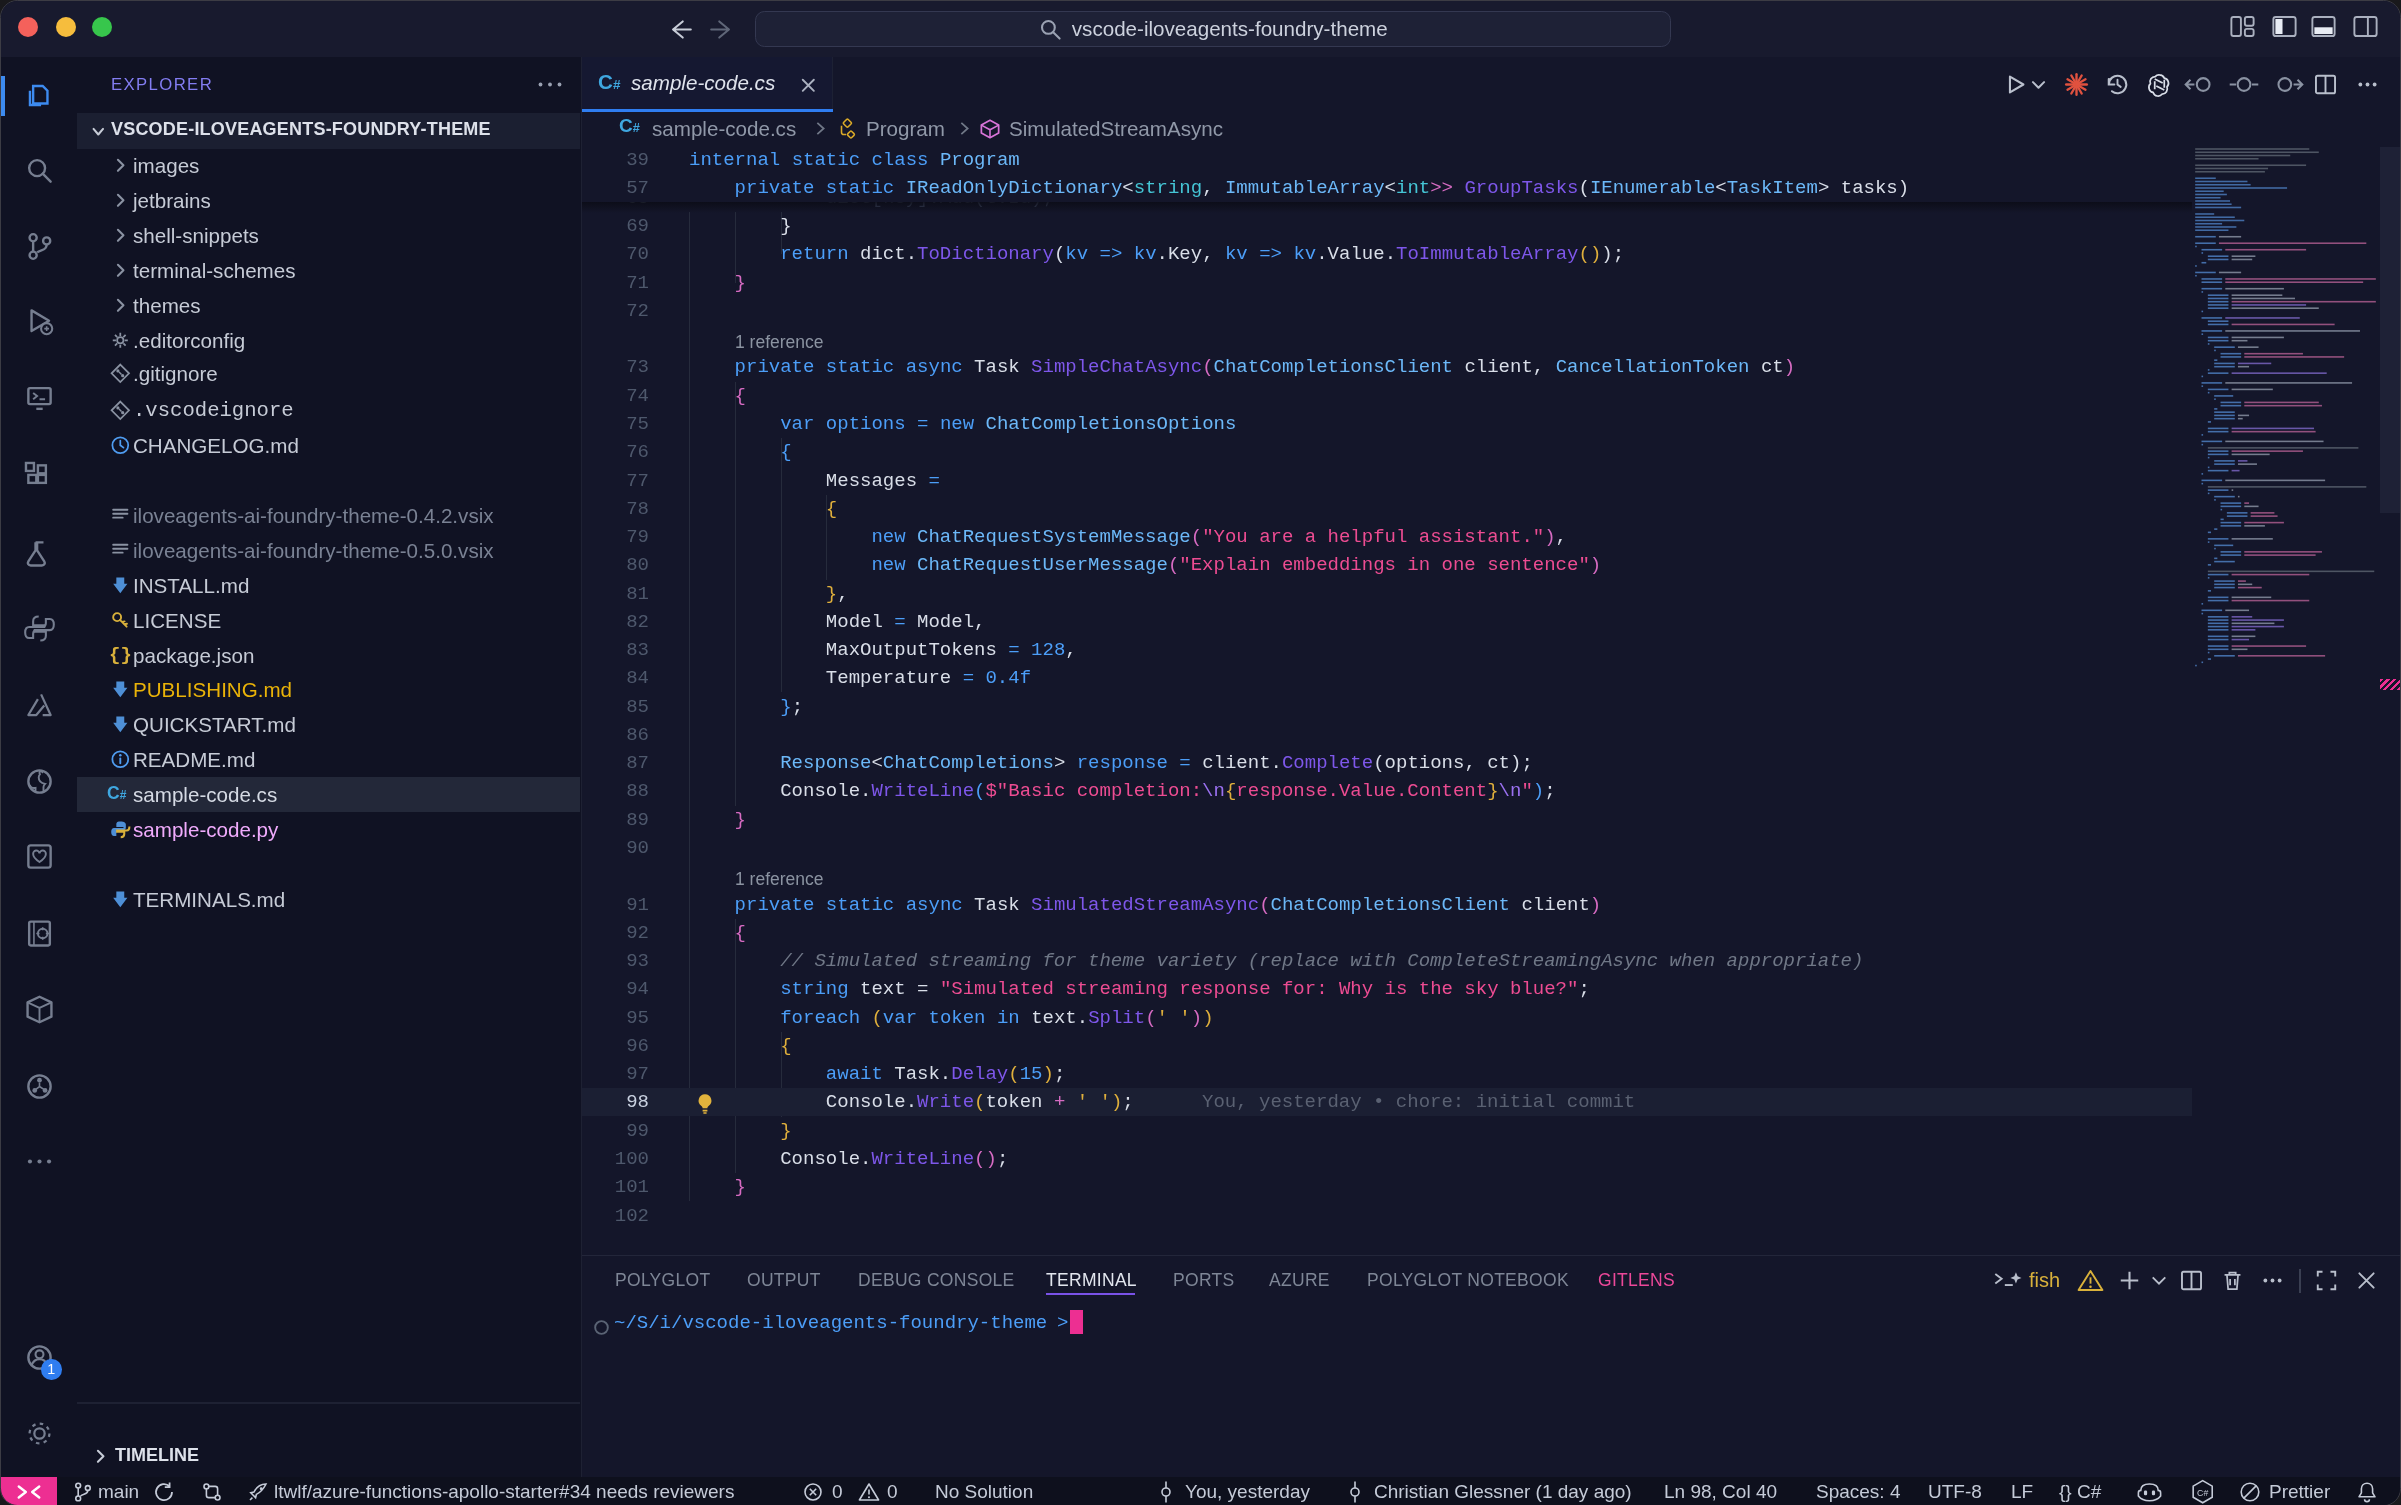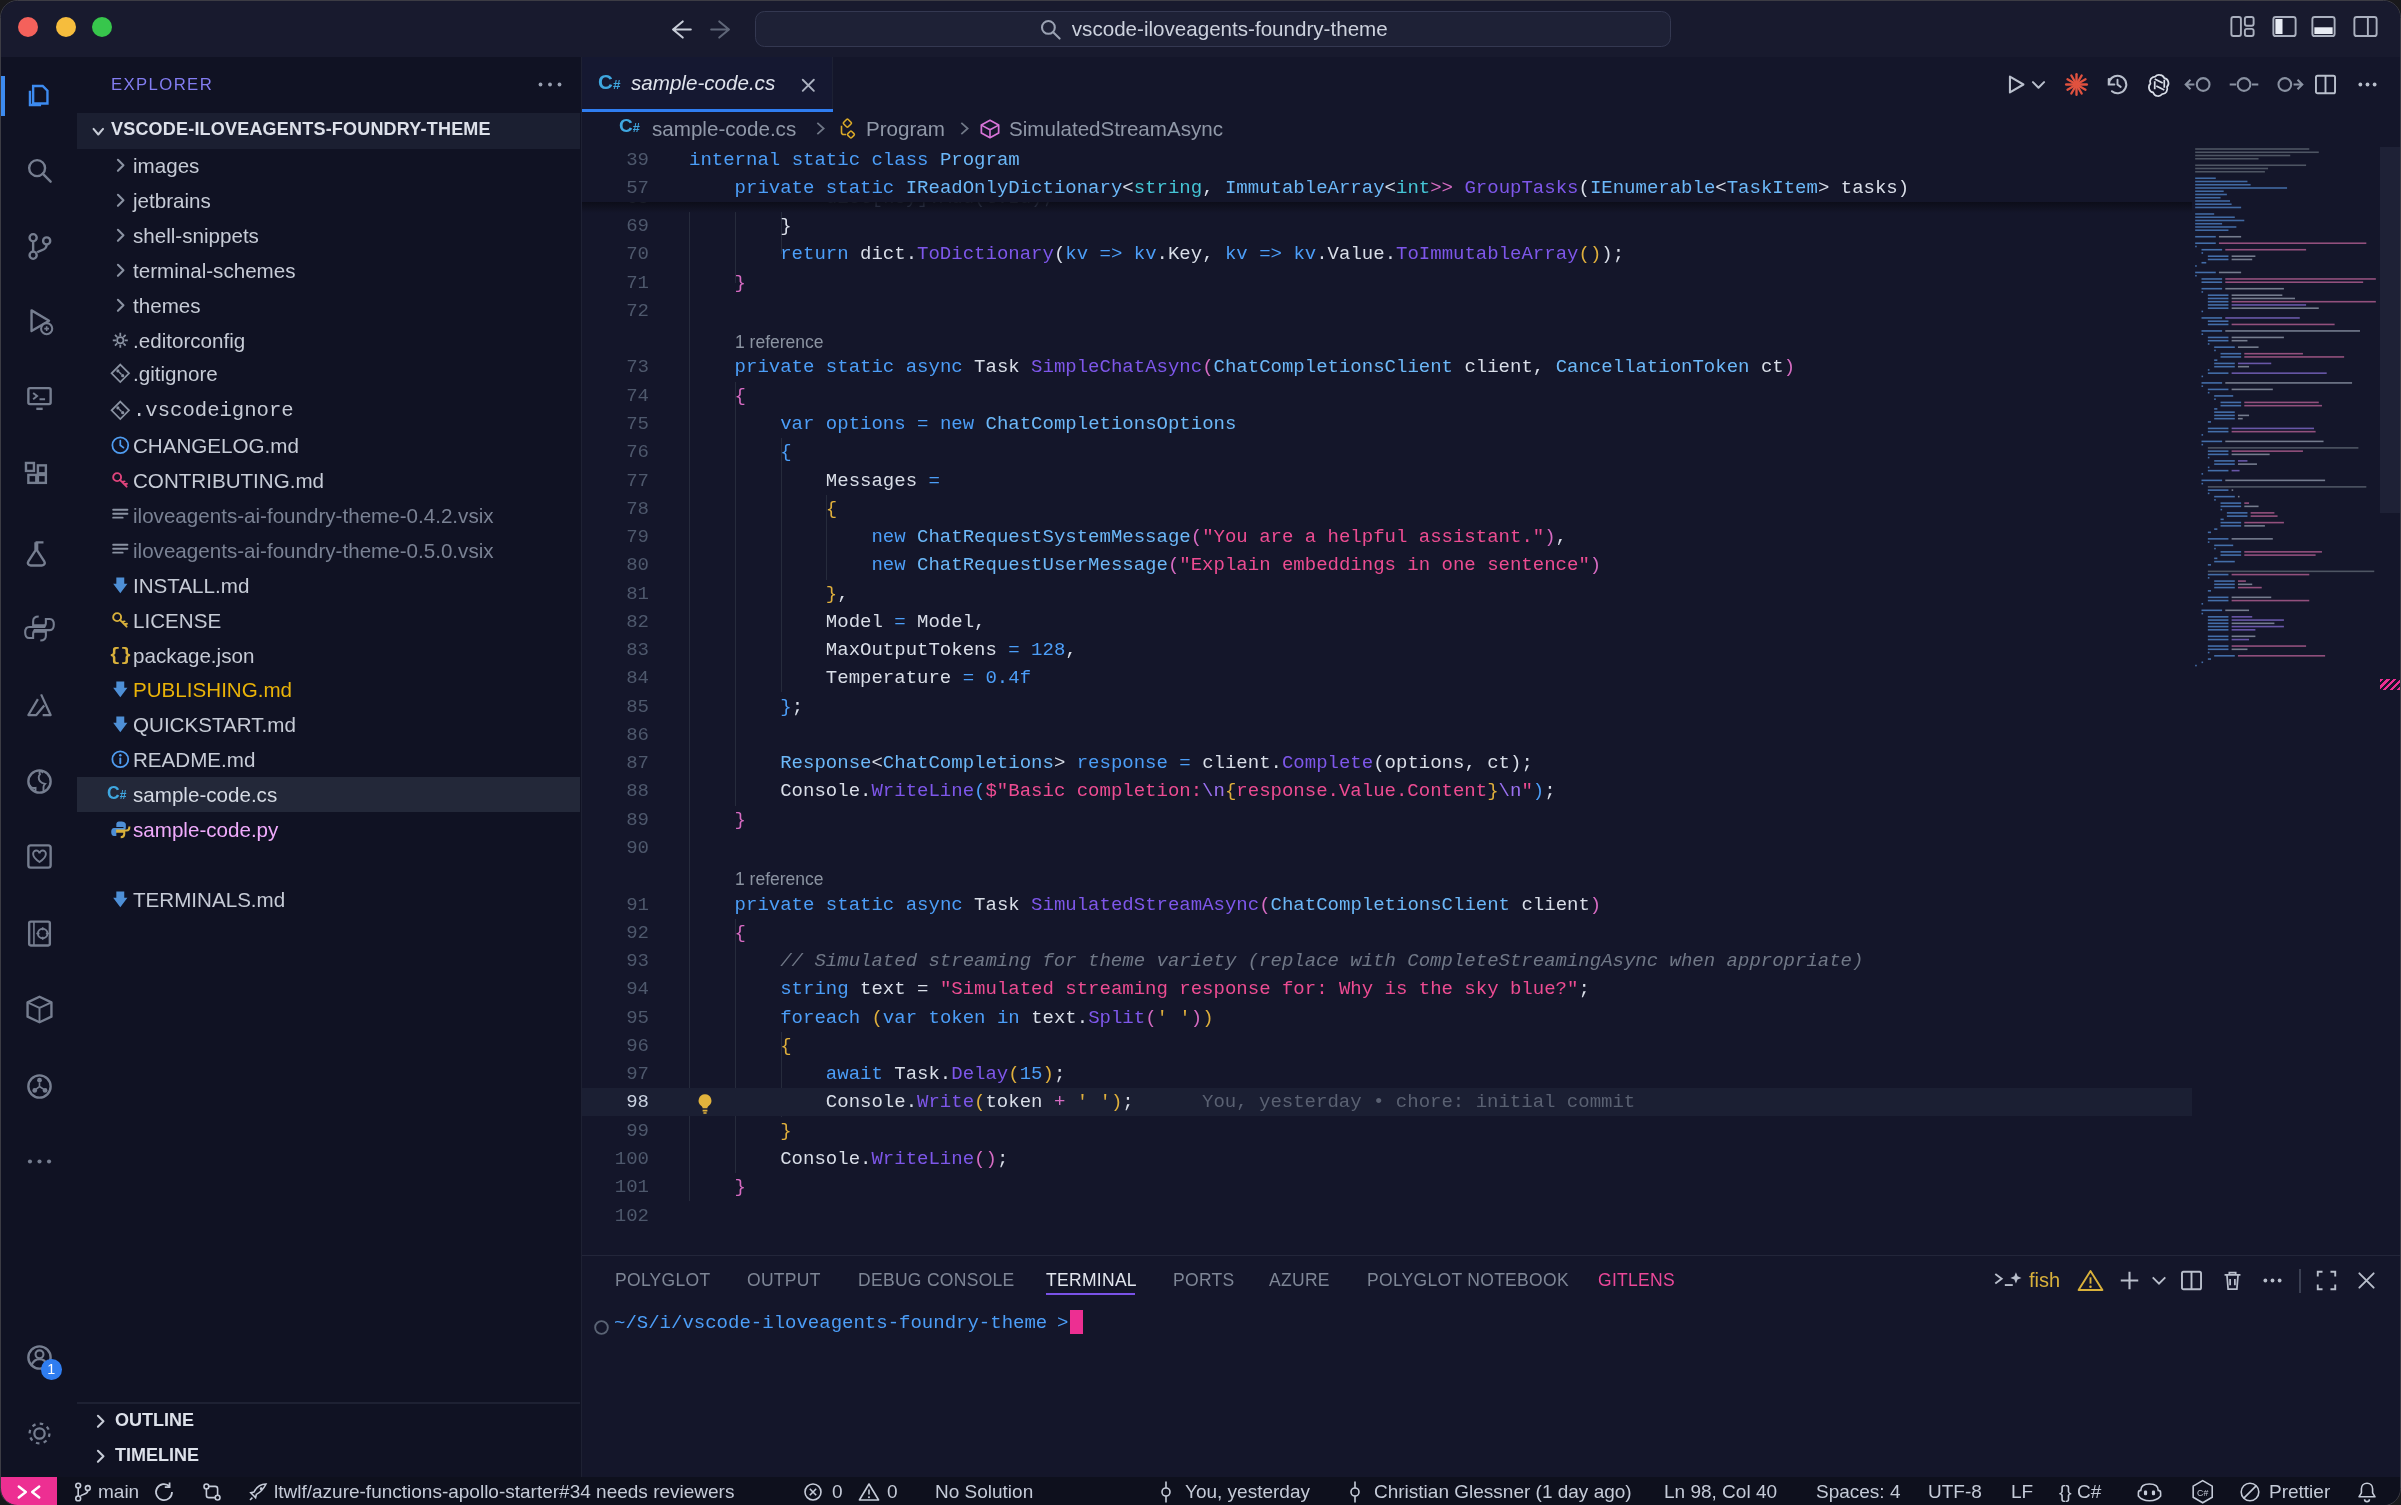--- a/index.html
+++ b/index.html
@@ -309,29 +309,20 @@
 </div>
 <div class="treerow" style="top:371px;">
 <div class="ticon">
           <svg style="" width="20.6" height="20.6" viewBox="0 0 26 26" fill="none">
             <circle cx="13" cy="13" r="10" stroke="#4f9cf0" stroke-width="2.2"></circle>
             <path d="M13 7 V13 L17 16" stroke="#4f9cf0" stroke-width="2.2" stroke-linecap="round"></path>
           </svg>
         </div>
 <span class="lbl" style="color:#c6cbd6">CHANGELOG.md</span>
 </div>
-<div class="treerow" style="top:406px;">
-<div class="ticon">
-          <svg style="" width="20.6" height="20.6" viewBox="0 0 26 26" fill="none">
-            <circle cx="9" cy="9" r="5" stroke="#e0447c" stroke-width="2.4"></circle>
-            <path d="M12.5 12.5 L21 21 M18 18 l3.4 -.6 M15 15 l3.4 -.6" stroke="#e0447c" stroke-width="2.4" stroke-linecap="round"></path>
-          </svg>
-        </div>
-<span class="lbl" style="color:#c6cbd6">CONTRIBUTING.md</span>
-</div>
 <div class="treerow" style="top:441px;">
 <div class="ticon">
           <svg style="" width="20.6" height="20.6" viewBox="0 0 26 26" fill="none">
             <path d="M4 6 h18 M4 11 h18 M4 16 h12" stroke="#8a92a2" stroke-width="2.4" stroke-linecap="round"></path>
           </svg>
         </div>
 <span class="lbl" style="color:#7a8294">iloveagents-ai-foundry-theme-0.4.2.vsix</span>
 </div>
 <div class="treerow" style="top:476px;">
 <div class="ticon">
@@ -403,28 +394,20 @@
 </div>
 <div class="treerow" style="top:825px;">
 <div class="ticon">
           <svg style="" width="20.6" height="20.6" viewBox="0 0 26 26" fill="none">
             <path d="M8 3 h10 v8 h4 L13 23 L4 11 h4 z" fill="#4e8fd6"></path>
           </svg>
         </div>
 <span class="lbl" style="color:#c6cbd6">TERMINALS.md</span>
 </div>
 <div class="abs" style="left:0;top:1345px;width:503px;height:1.6px;background:#1e2133"></div>
-<div class="abs" style="left:0;top:1347px;width:503px;height:35px">
-<div class="abs" style="left:12.7px;top:7.1px">
-          <svg style="" width="20.6" height="20.6" viewBox="0 0 26 26" fill="none">
-            <path d="M10 6 L17 13 L10 20" stroke="#c6cbd6" stroke-width="2.6" stroke-linecap="round" stroke-linejoin="round"></path>
-          </svg>
-        </div>
-<div class="abs" style="left:38px;top:6.4px;font-size:18px;font-weight:bold;color:#dde1ea">OUTLINE</div>
-</div>
 <div class="abs" style="left:0;top:1382px;width:503px;height:35px">
 <div class="abs" style="left:12.7px;top:7.1px">
           <svg style="" width="20.6" height="20.6" viewBox="0 0 26 26" fill="none">
             <path d="M10 6 L17 13 L10 20" stroke="#c6cbd6" stroke-width="2.6" stroke-linecap="round" stroke-linejoin="round"></path>
           </svg>
         </div>
 <div class="abs" style="left:38px;top:6.4px;font-size:18px;font-weight:bold;color:#dde1ea">TIMELINE</div>
 </div>
 </div>
 <div id="tabbar">

